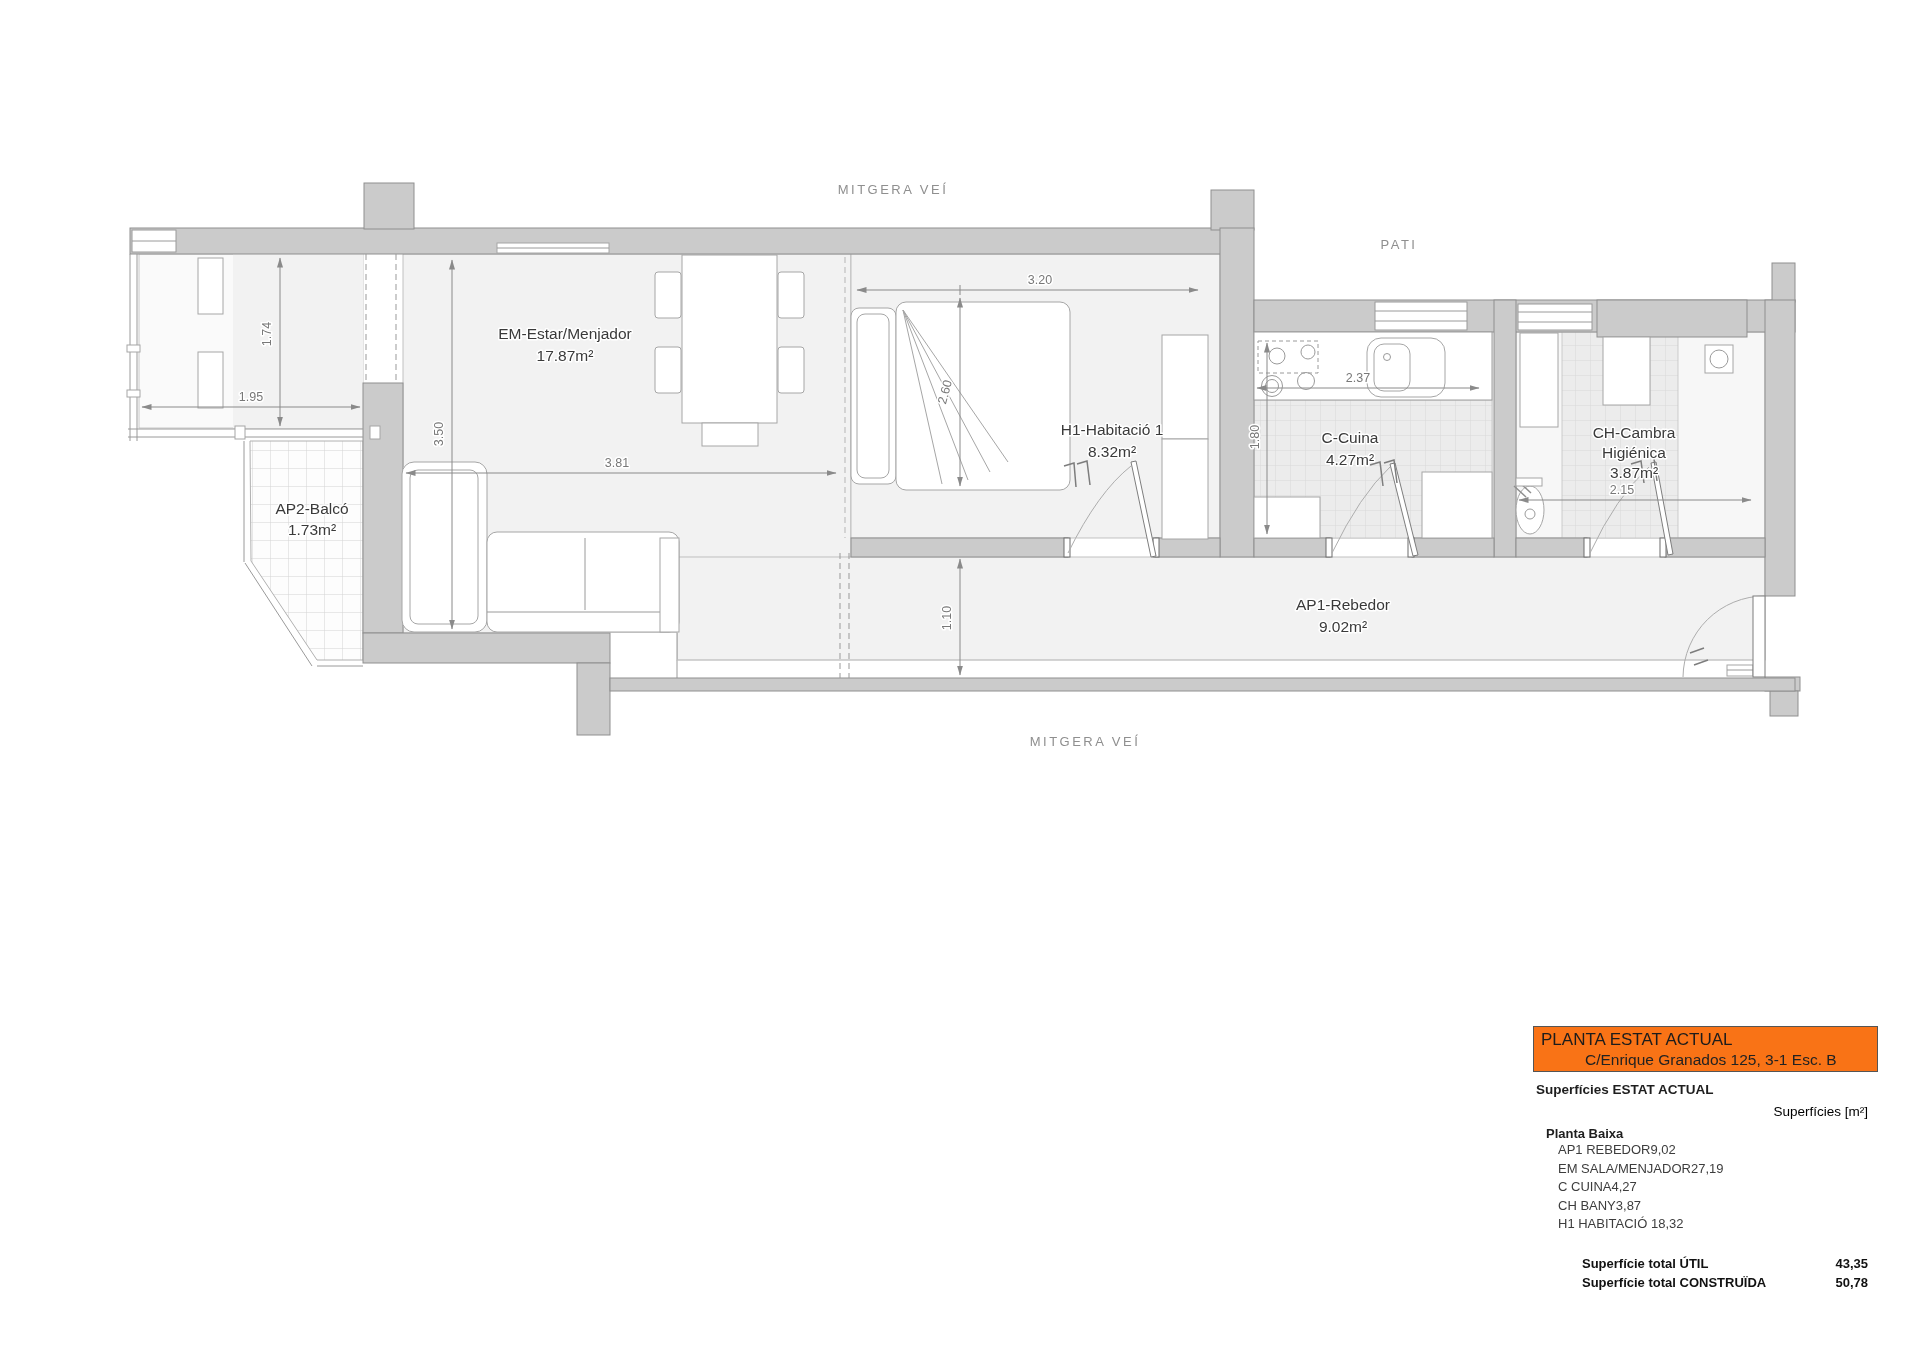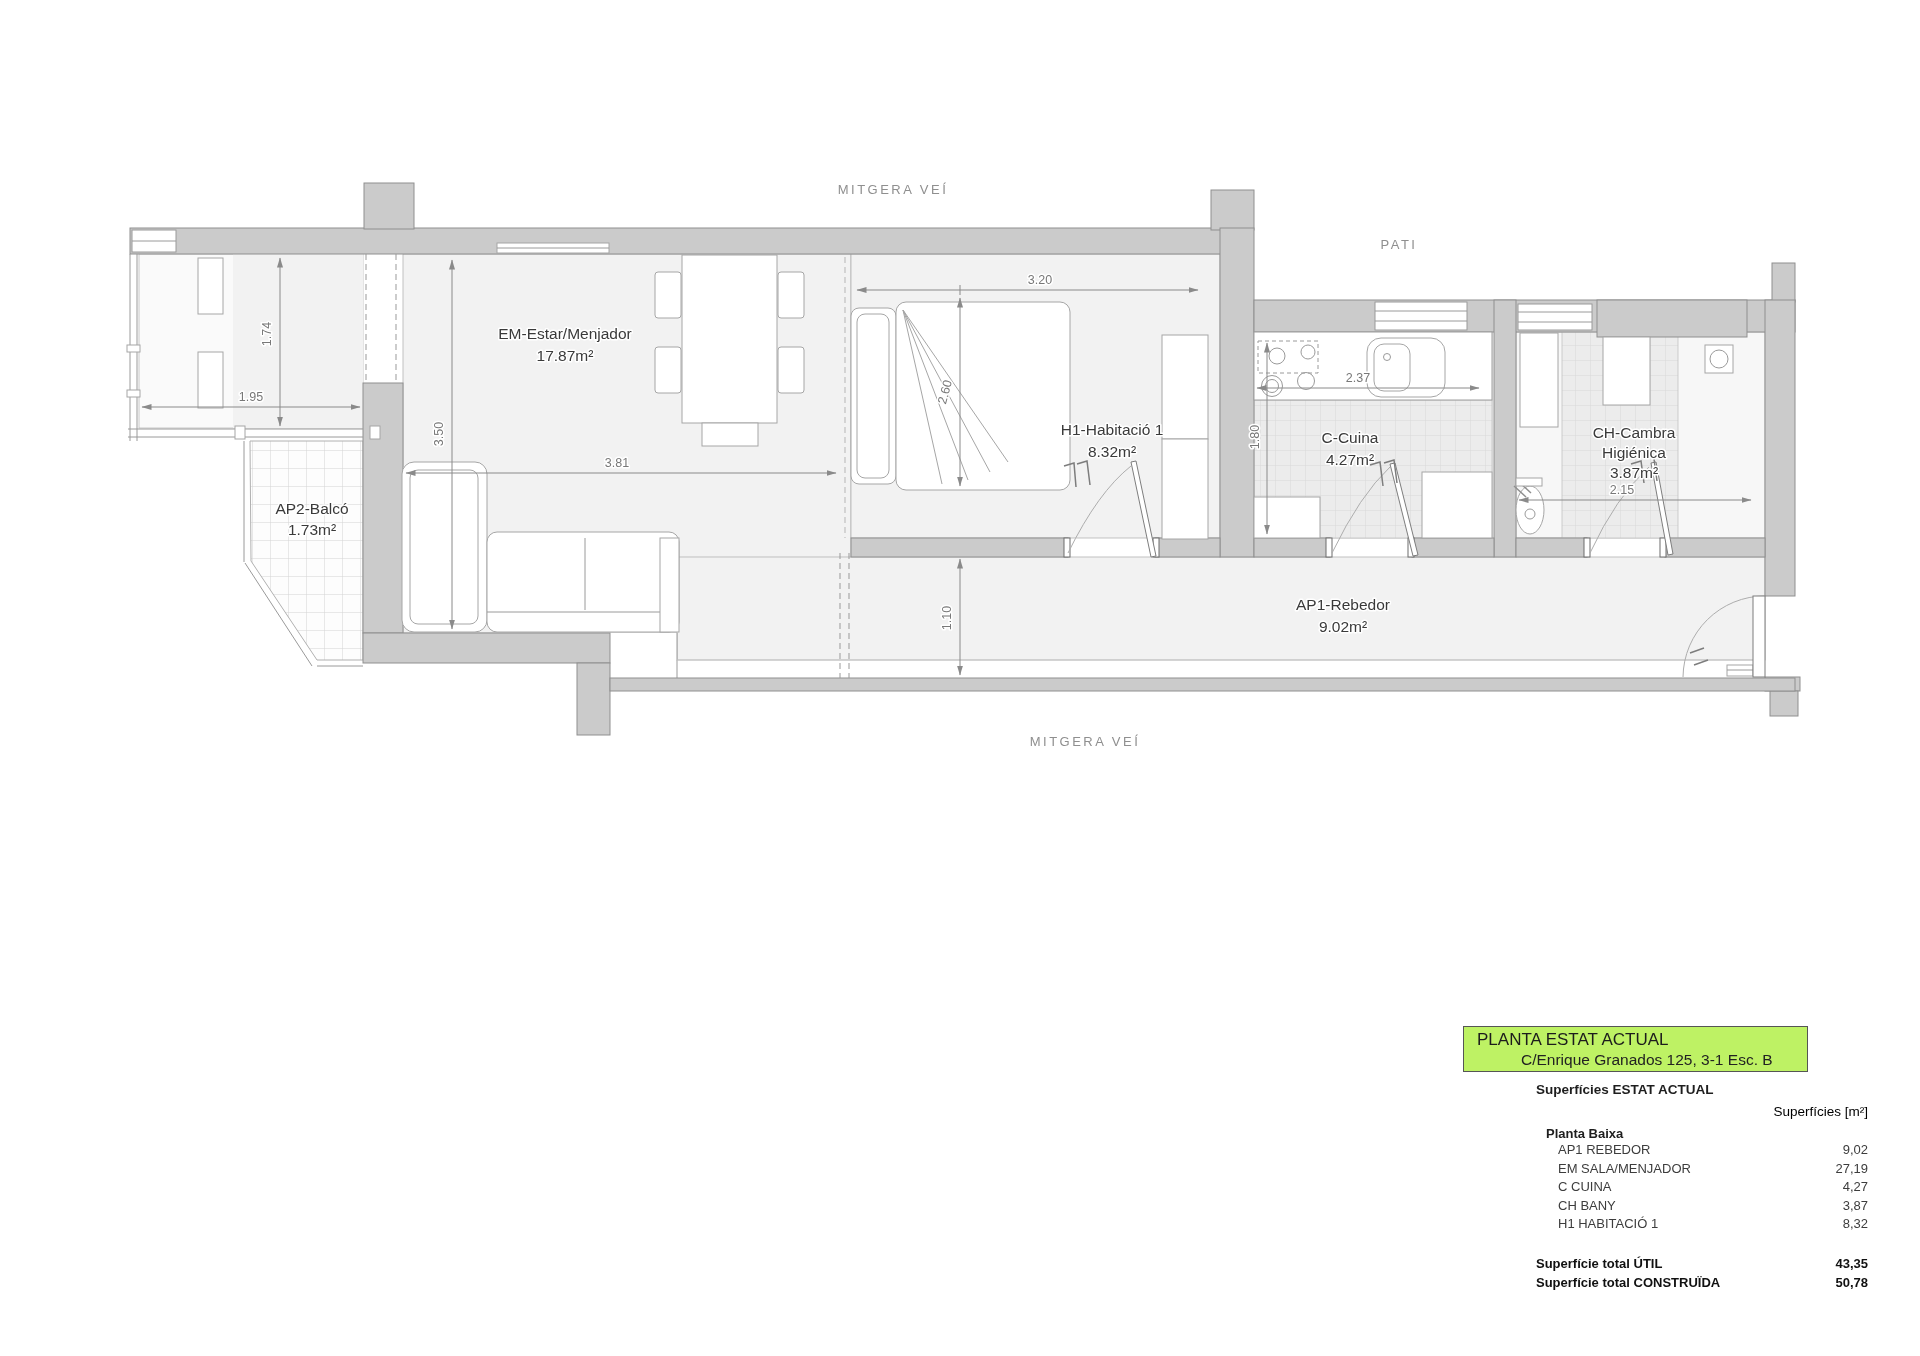--- a/index.html
+++ b/index.html
@@ -10,30 +10,30 @@
   .dim-label{font-size:12.5px;fill:#787878;text-anchor:middle;paint-order:stroke;stroke:#ffffff;stroke-width:3px;stroke-linejoin:round;}
   .ctx-label{font-size:13px;fill:#8f8f8f;letter-spacing:2.5px;text-anchor:middle;}
   .wall{fill:#cbcbcb;stroke:#8f8f8f;stroke-width:1;}
   .floor{fill:#f2f2f2;stroke:#b3b3b3;stroke-width:.8;}
   .furn{fill:#ffffff;stroke:#a6a6a6;stroke-width:1;}
   .thin{stroke:#9a9a9a;stroke-width:1;fill:none;}
   .dimline{stroke:#8a8a8a;stroke-width:1;fill:none;}
   .dash{stroke:#999;stroke-width:1;fill:none;stroke-dasharray:6 4;}
   .arc{stroke:#adadad;stroke-width:1;fill:none;}
   
-  #title-box{position:absolute;left:1463px;top:1026px;width:345px;height:46px;border:1.5px solid #555;box-sizing:border-box;padding:2px 0 0 13px;background:#bef264;}
+  #title-box{position:absolute;left:1533px;top:1026px;width:345px;height:46px;border:1.5px solid #555;box-sizing:border-box;padding:2px 0 0 7px;background:#f97316;}
   #title-box .t1{font-size:17px;color:#1c1c1c;line-height:21px;}
   #title-box .t2{font-size:15.5px;color:#222;line-height:19px;margin-left:44px;}
   #surface-table{position:absolute;left:1536px;top:1082px;width:332px;color:#3d3d3d;}
   #surface-table .heading{font-weight:bold;font-size:13.5px;color:#1e1e1e;}
   #surface-table .unit{font-size:13.5px;text-align:right;margin-top:7px;color:#000000;}
   #surface-table .group{font-weight:bold;font-size:13px;color:#1e1e1e;margin-top:7px;padding-left:10px;}
-  #surface-table .row{display:flex;justify-content:space-between;font-size:13px;line-height:18.6px;padding-left:22px;}
+  #surface-table .row{display:flex;justify-content:flex-start;font-size:13px;line-height:18.6px;padding-left:22px;}
   #surface-table .totals{margin-top:20px;}
-  #surface-table .total-row{display:flex;justify-content:space-between;font-weight:bold;font-size:13px;line-height:19px;color:#111;}
+  #surface-table .total-row{display:flex;justify-content:space-between;font-weight:bold;font-size:13px;line-height:19px;color:#111;margin-left:46px;}
 </style>
 </head>
 <body>
 
 <div id="plan-wrap">
 <svg width="1920" height="1356" viewBox="0 0 1920 1356">
   <defs>
     <pattern id="tileSmall" width="15" height="15" patternUnits="userSpaceOnUse">
       <rect width="15" height="15" fill="#ececec"></rect>
       <path d="M15 0 H0 V15" stroke="#d9d9d9" stroke-width="1" fill="none"></path>

